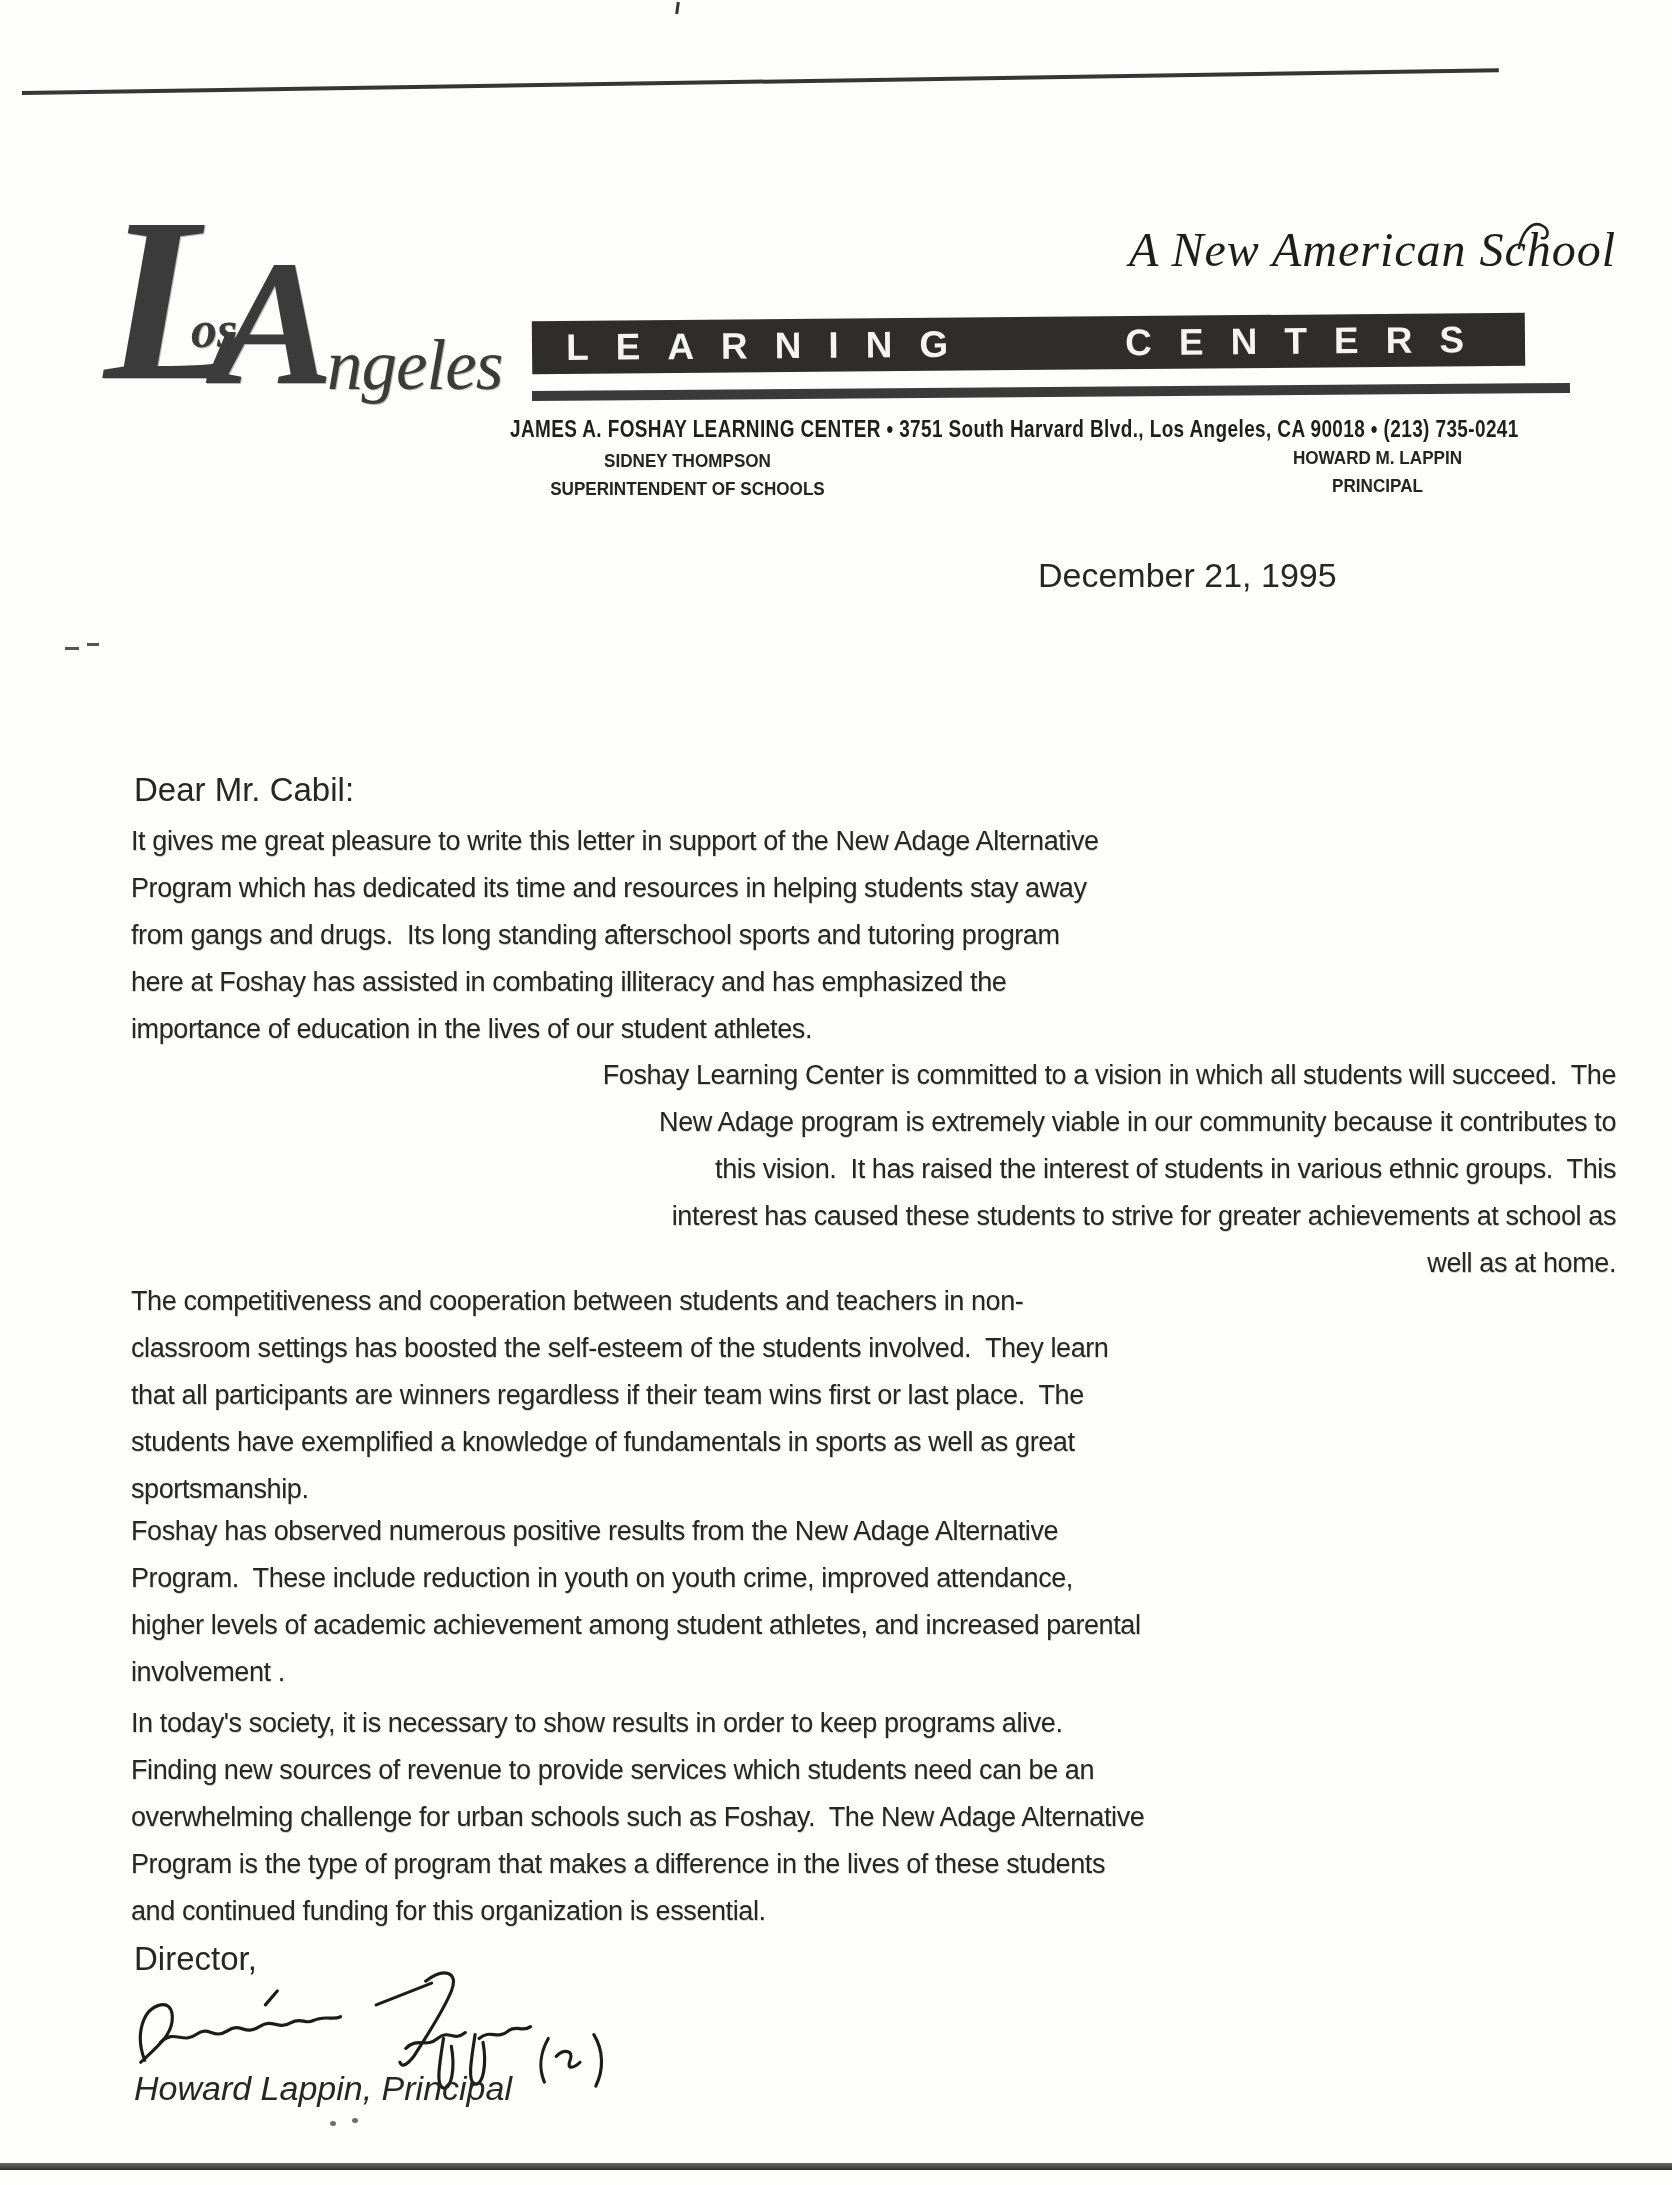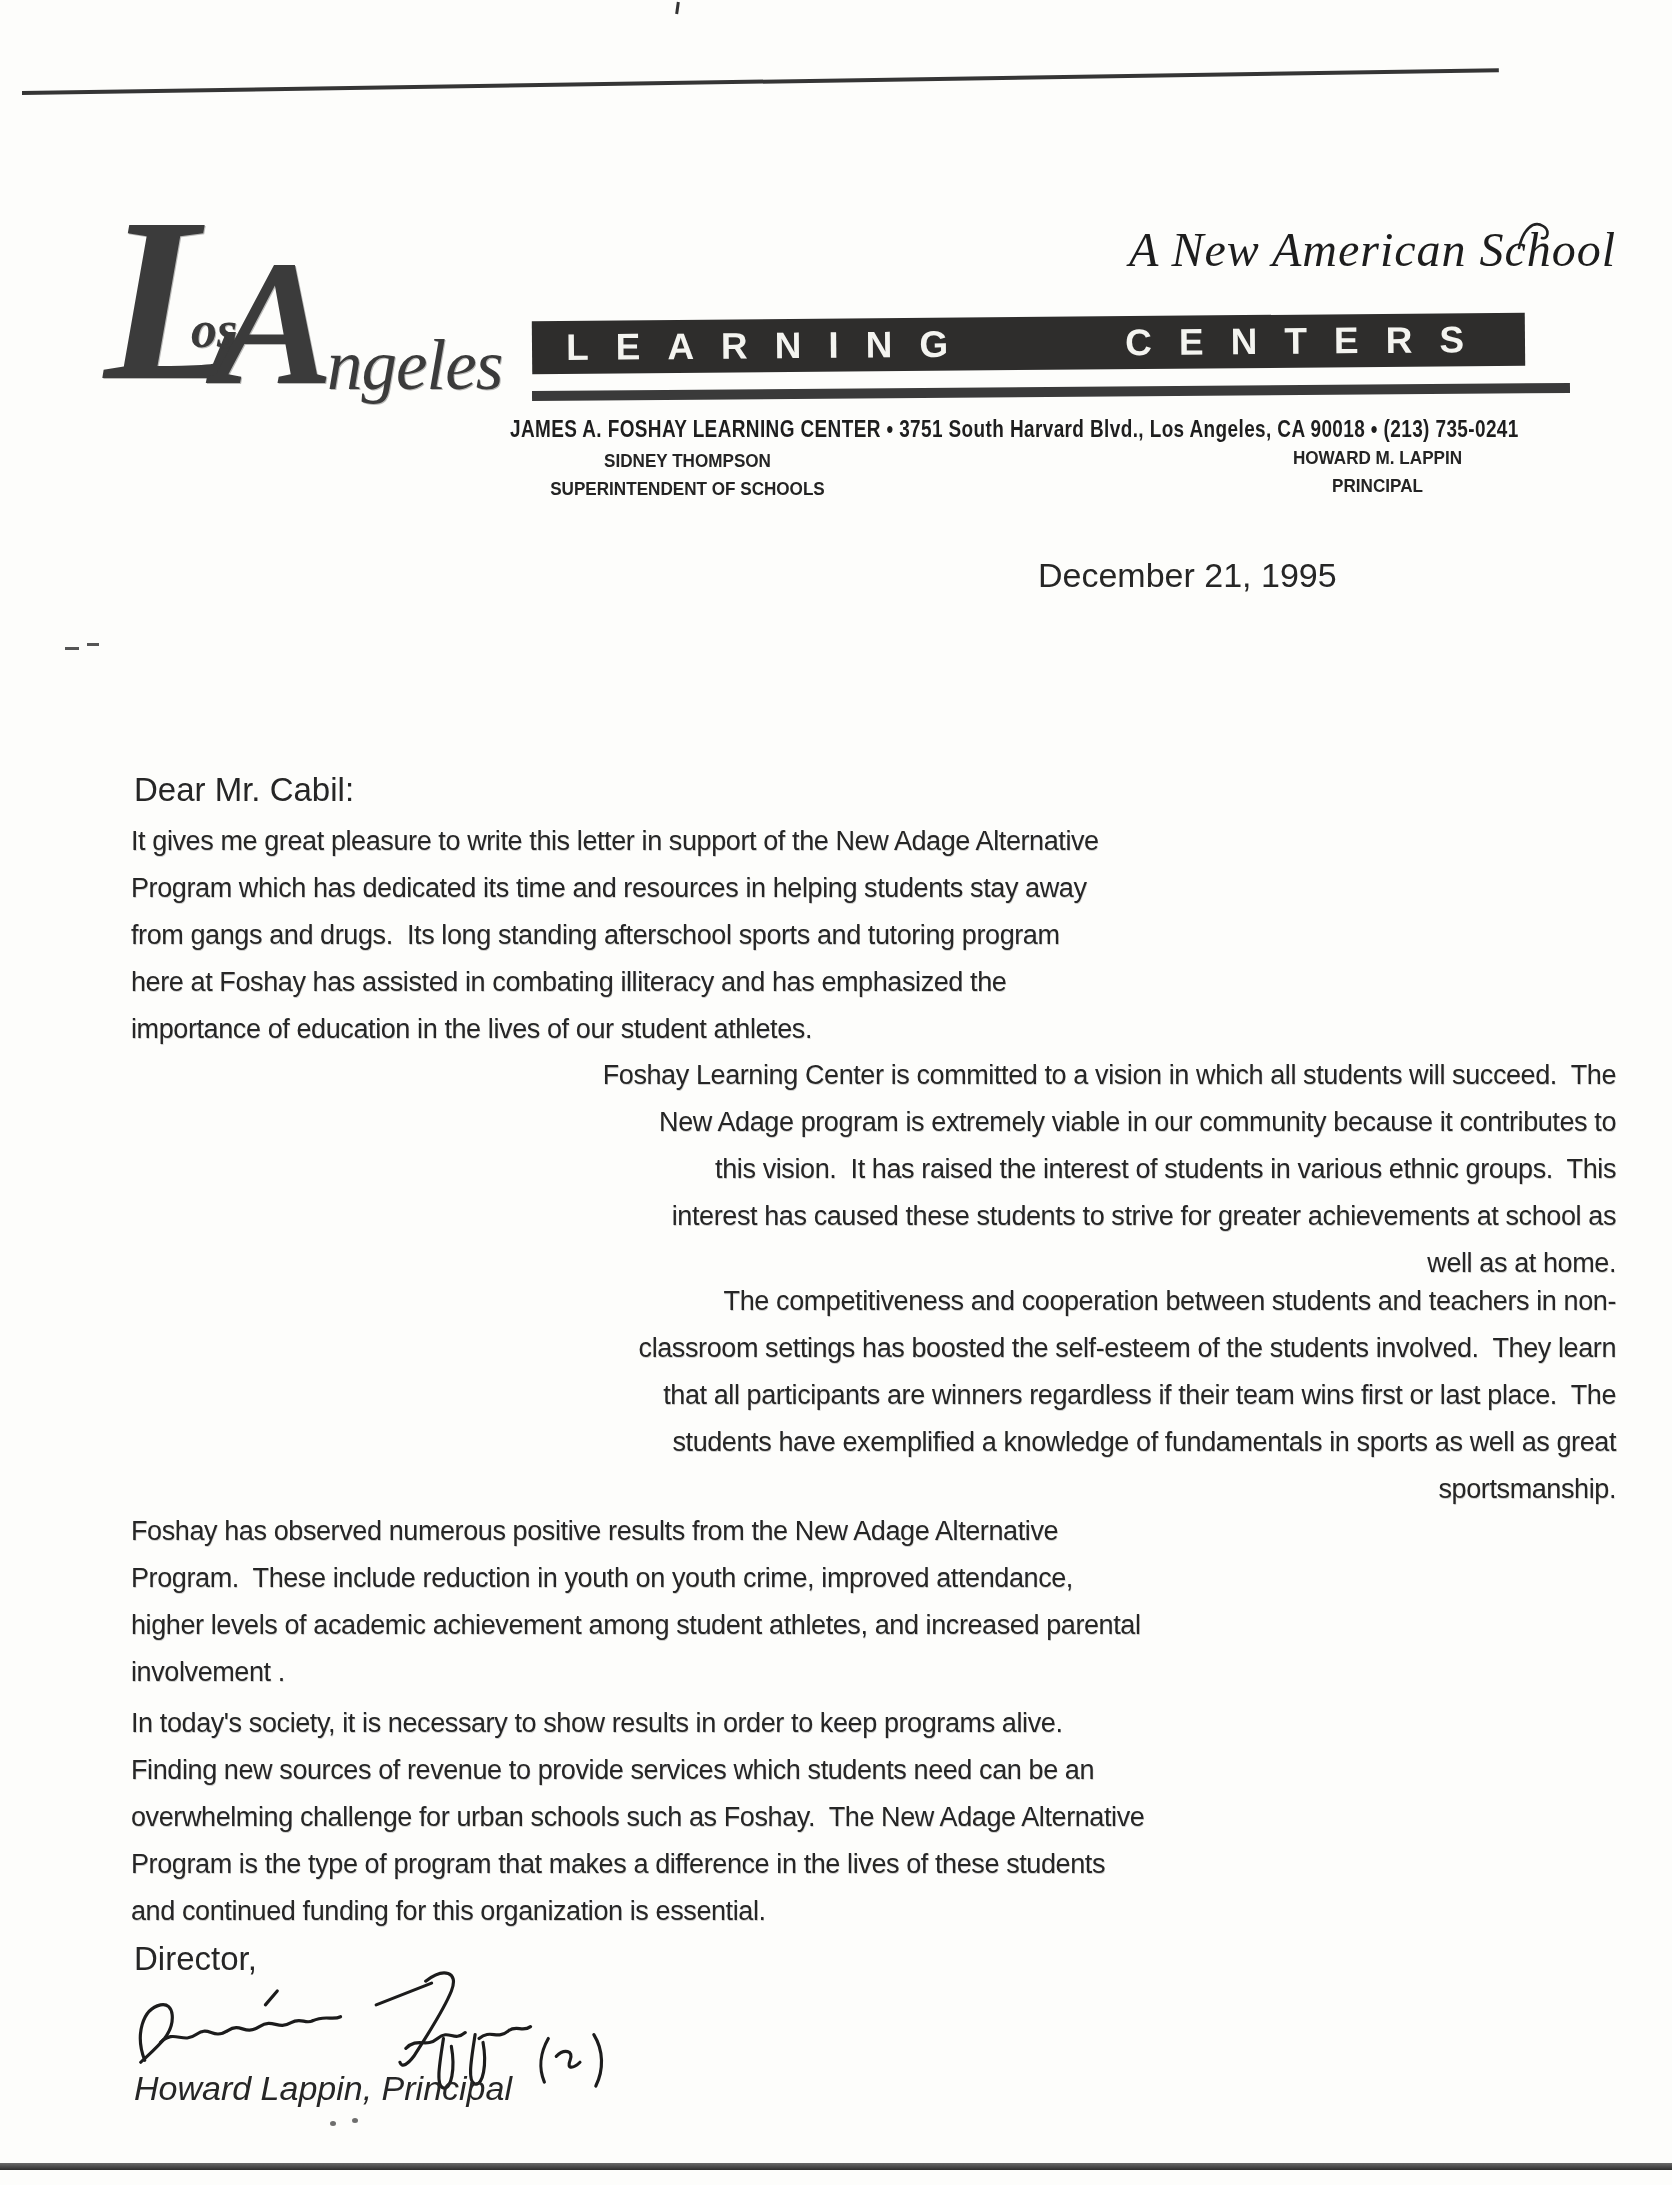--- a/index.html
+++ b/index.html
@@ -41,21 +41,21 @@
   .official-left{left:529px; top:447px; width:317px;}
   .official-right{left:1219px; top:444px; width:317px;}
   
   .date{left:1038px; top:556px; font-size:34px;}
   .recipient{left:134px; top:559px; font-size:33px; line-height:40px; white-space:pre-line;}
   .dash1{left:65px; top:647px; width:14px; height:3px; background:#555;}
   .dash2{left:87px; top:643px; width:12px; height:3px; background:#555;}
   .salutation{left:134px; top:752px; font-size:33px;margin-top:19px;}
   .para{left:131px; width:1485px; font-size:27px; line-height:47px; letter-spacing:-0.4px;
     white-space:pre-wrap; text-shadow:0.5px 0.5px 0 rgba(45,45,45,.22);}
-  .p1{top:818px;} .p2{top:1052px;text-align:right;} .p3{top:1278px;text-align:right;} .p4{top:1508px;} .p5{top:1700px;}
+  .p1{top:818px;} .p2{top:1052px;text-align:right;} .p3{top:1278px;} .p4{top:1508px;} .p5{top:1700px;}
   .closing{left:134px; top:1940px; font-size:33px;}
   .signature{left:117px; top:1965px;}
   .sig-name{left:134px; top:2069px; font-size:34px;font-style:italic;}
   .sig-dot{width:6px; height:5px; border-radius:50%; background:#3d3d3d; opacity:.75;}
   .dotA{left:330px; top:2121px;} .dotB{left:352px; top:2118px;}
 </style>
 </head>
 <body>
 
 <div class="page">

